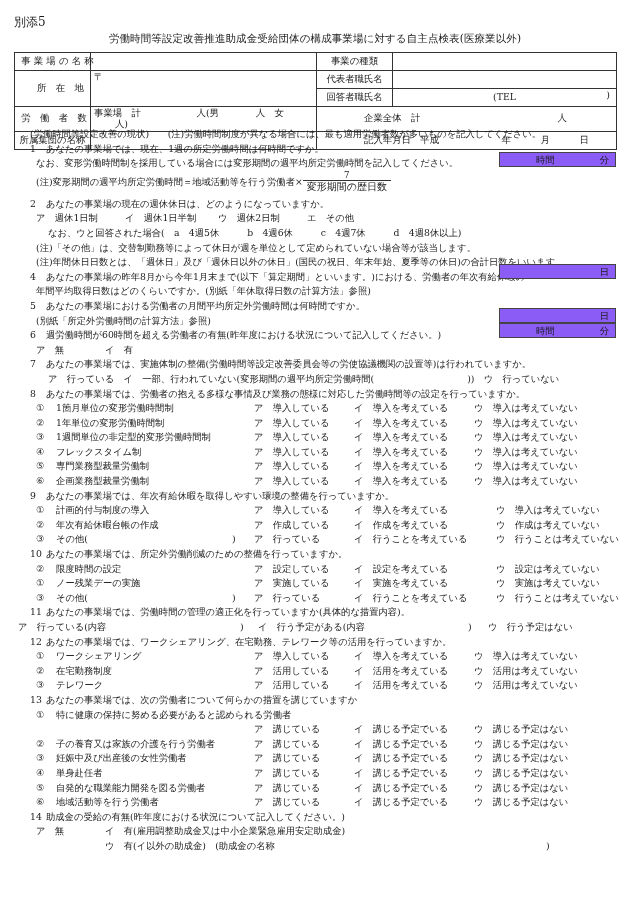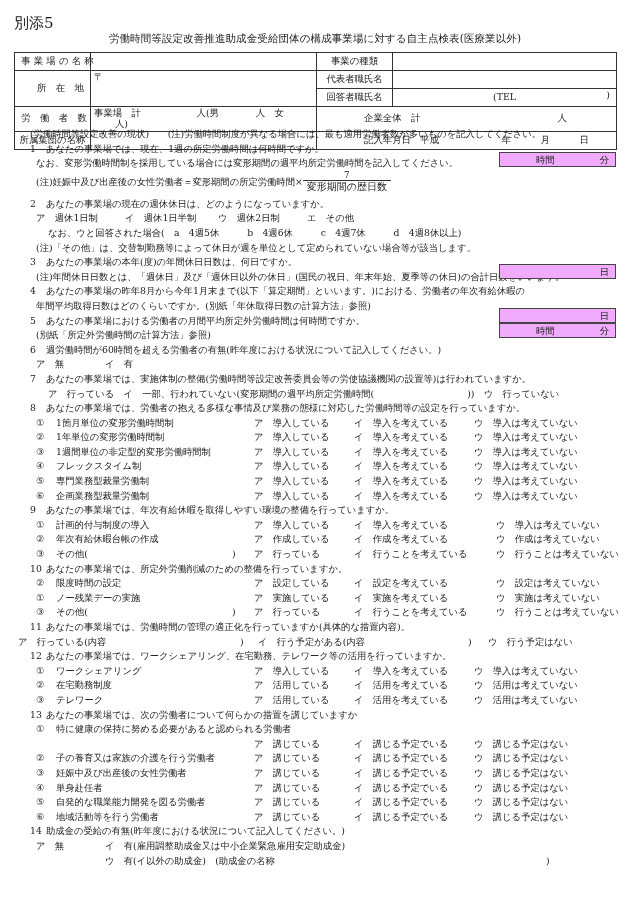--- a/index.html
+++ b/index.html
@@ -18,21 +18,21 @@
   .page {
     position: relative;
     width: 630px;
     height: 916px;
     padding: 0;
   }
   .doc-label {
     position: absolute;
     left: 14px;
     top: 14px;
-    font-size: 15px;
+    font-size: 12px;
     letter-spacing: 0px;
   }
   .doc-title {
     position: absolute;
     left: 0;
     top: 32px;
     width: 630px;
     text-align: center;
     font-size: 10.5px;
     letter-spacing: 0.1px;
@@ -93,21 +93,21 @@
   
   .opt-a { position: absolute; left: 218px; }
   .opt-b { position: absolute; left: 318px; }
   .opt-c { position: absolute; left: 438px; }
   .opt-c2 { position: absolute; left: 460px; }
 
   
   .ansbox {
     position: absolute;
     border: 1px solid #444;
-    background: #f0abfc;
+    background: #8b5cf6;
     font-size: 9.3px;
     box-sizing: border-box;
   }
   .ansbox .u1 { position: absolute; }
   .ansbox .u2 { position: absolute; }
 
   
   .frac {
     display: inline-block;
     vertical-align: middle;
@@ -203,34 +203,33 @@
   </table>
 
   <div class="body-area">
 
     <div class="ln ind0">(労働時間等設定改善の現状)　　(注)労働時間制度が異なる場合には、最も適用労働者数が多いものを記入してください。</div>
 
     <div class="ln ind0"><span class="qnum">1</span><span>あなたの事業場では、現在、1週の所定労働時間は何時間ですか。</span></div>
     <div class="ln ind2">なお、変形労働時間制を採用している場合には変形期間の週平均所定労働時間を記入してください。</div>
 
     <div class="formula-row">
-      <span class="ftext">(注)妊娠中及び出産後の女性労働者＝変形期間の所定労働時間×</span><span class="frac"><span class="num">7</span><span class="den">変形期間の歴日数</span></span>
+      <span class="ftext">(注)変形期間の週平均所定労働時間＝地域活動等を行う労働者×</span><span class="frac"><span class="num">7</span><span class="den">変形期間の歴日数</span></span>
     </div>
 
     <div class="ln ind0"><span class="qnum">2</span><span>あなたの事業場の現在の週休休日は、どのようになっていますか。</span></div>
     <div class="ln ind2">
       <span style="display:inline-block;width:86px"><span>ア</span>　<span>週休1日制</span></span>
       <span style="display:inline-block;width:90px"><span>イ</span>　<span>週休1日半制</span></span>
       <span style="display:inline-block;width:86px"><span>ウ</span>　<span>週休2日制</span></span>
       <span style="display:inline-block"><span>エ</span>　<span>その他</span></span>
     </div>
     <div class="ln ind3">なお、ウと回答された場合(　a　4週5休　　　b　4週6休　　　c　4週7休　　　d　4週8休以上)</div>
     <div class="ln ind2">(注)「その他」は、交替制勤務等によって休日が週を単位として定められていない場合等が該当します。</div>
 
-    <div class="ln ind0"><span class="qnum">3</span><span>あなたの事業場の本年(度)の年間休日日数は、何日ですか。</span></div>
     <div class="ln ind2">(注)年間休日日数とは、「週休日」及び「週休日以外の休日」(国民の祝日、年末年始、夏季等の休日)の合計日数をいいます。</div>
 
     <div class="ln ind0"><span class="qnum">4</span><span>あなたの事業場の昨年8月から今年1月末まで(以下「算定期間」といいます。)における、労働者の年次有給休暇の</span></div>
     <div class="ln ind2">年間平均取得日数はどのくらいですか。(別紙「年休取得日数の計算方法」参照)</div>
 
     <div class="ln ind0"><span class="qnum">5</span><span>あなたの事業場における労働者の月間平均所定外労働時間は何時間ですか。</span></div>
     <div class="ln ind2">(別紙「所定外労働時間の計算方法」参照)</div>
 
     <div class="ln ind0"><span class="qnum">6</span><span>週労働時間が60時間を超える労働者の有無(昨年度における状況について記入してください。)</span></div>
     <div class="ln ind2">

